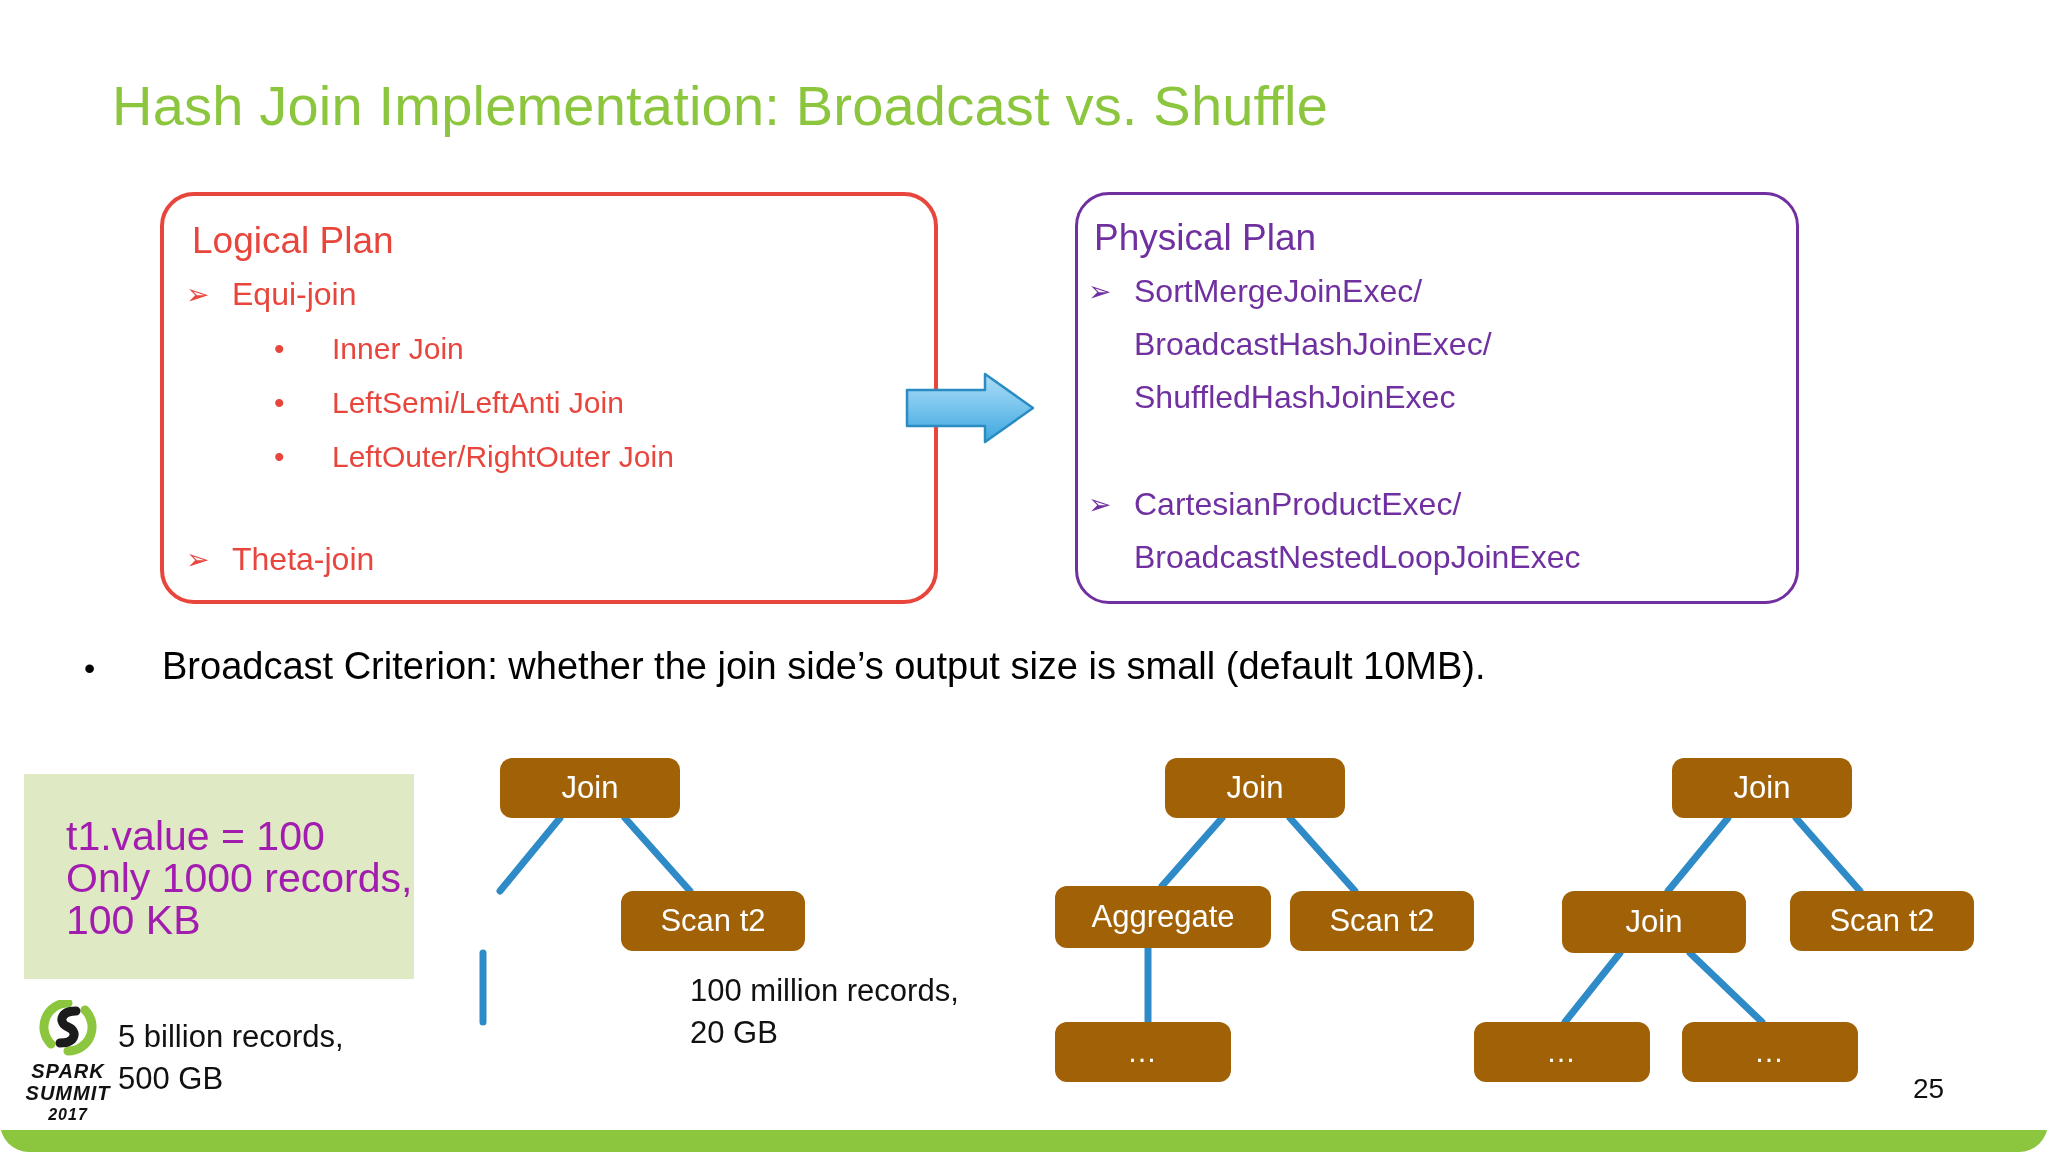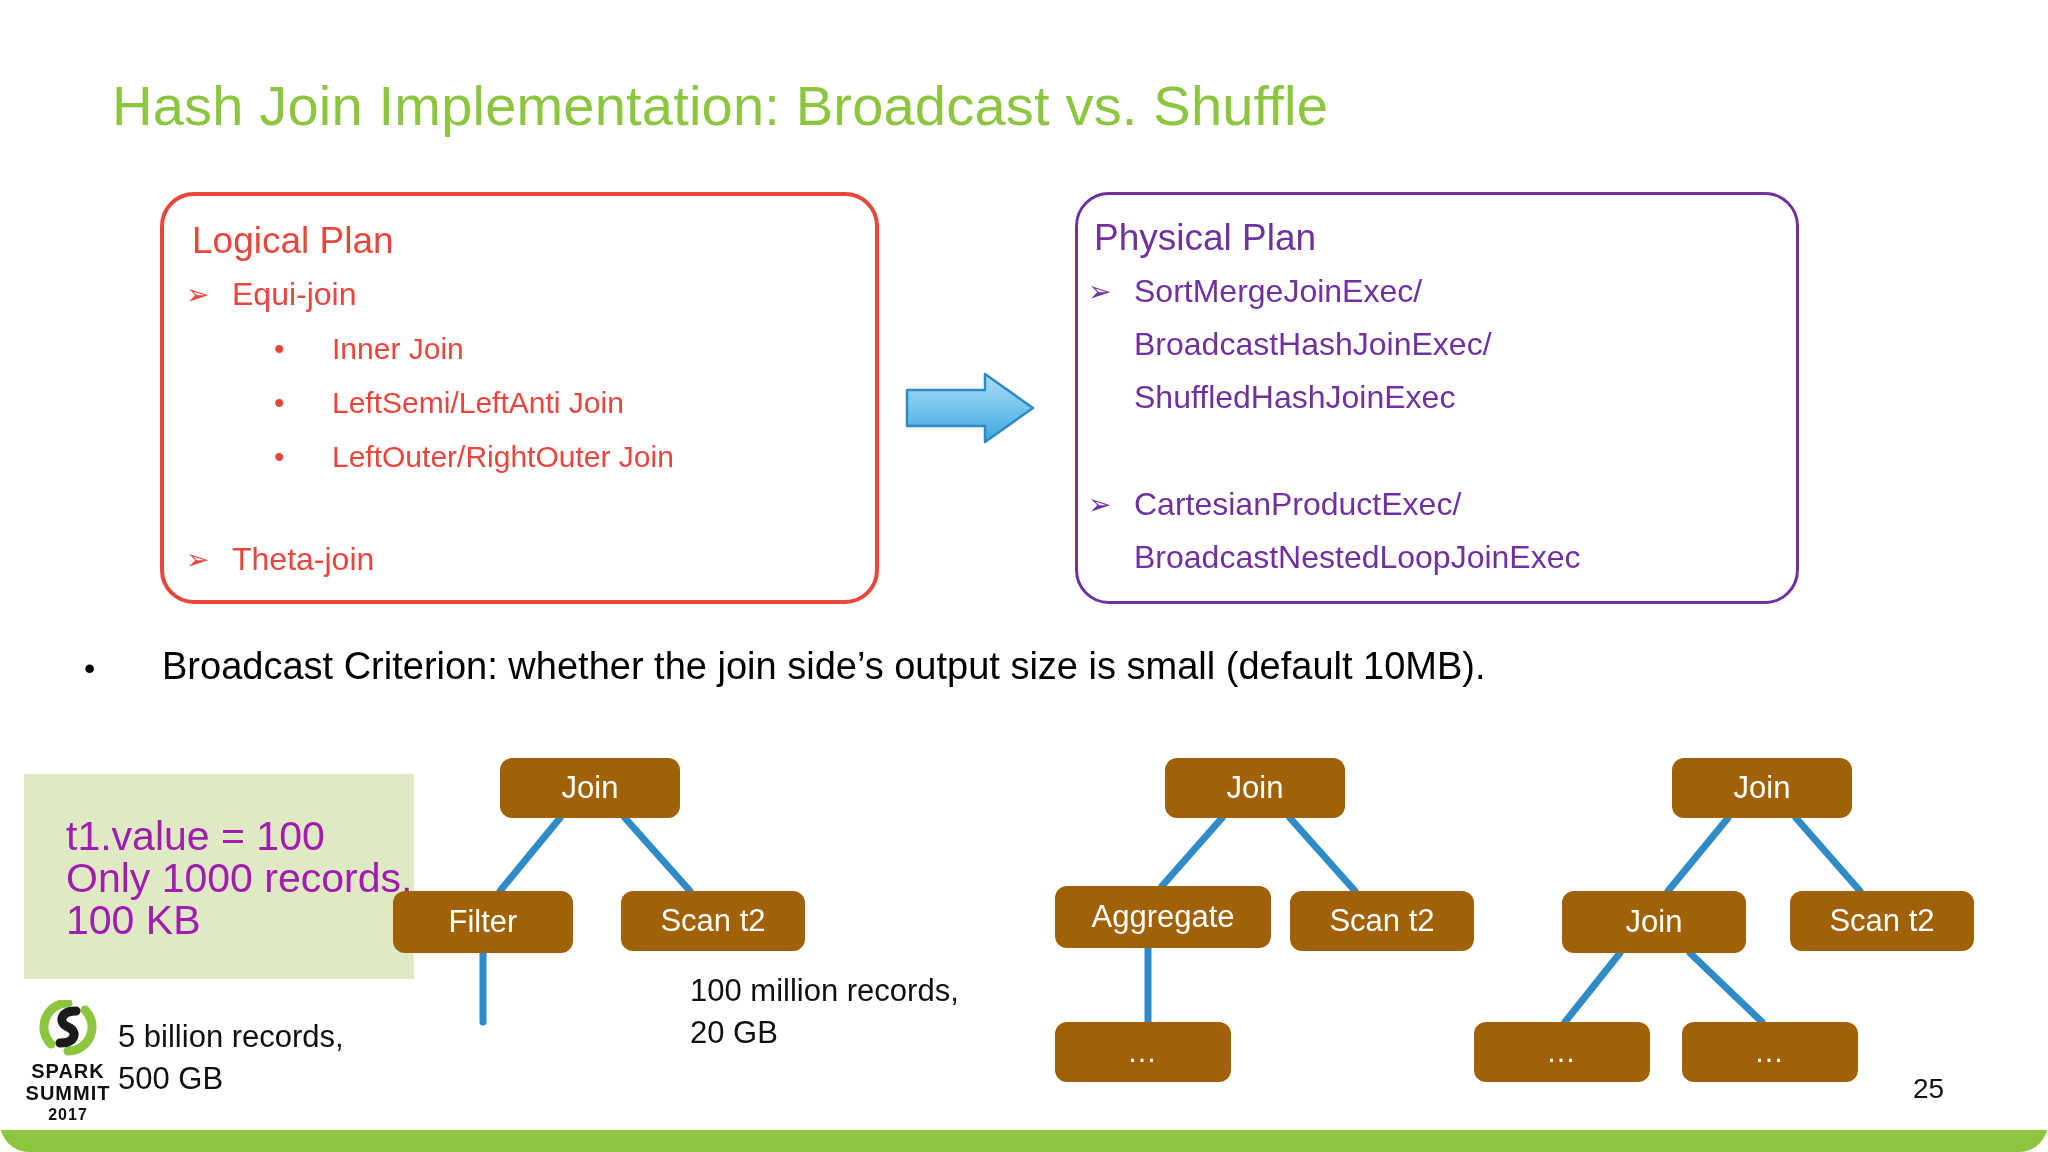--- a/index.html
+++ b/index.html
@@ -34,21 +34,21 @@
   
   .plan-box {
     position: absolute;
     border-radius: 34px;
     box-sizing: border-box;
     background: transparent;
   }
   #logical-plan-box {
     left: 160px;
     top: 192px;
-    width: 719px;
+    width: 778px;
     height: 412px;
     border: 4px solid #E8453C;
   }
   #physical-plan-box {
     left: 1075px;
     top: 192px;
     width: 724px;
     height: 412px;
     border: 3px solid #7030A0;
     padding-left: 10px;
@@ -219,20 +219,21 @@
     height: 132px;
   }
   #spark-logo .logo-word {
     position: absolute;
     left: 0;
     width: 92px;
     text-align: center;
     font-weight: bold;
     color: #111111;
     letter-spacing: 1px;
+    font-style: italic;
   }
   #logo-spark { top: 60px; font-size: 20px; }
   #logo-summit { top: 82px; font-size: 20px; }
   #logo-year { top: 106px; font-size: 16px; color: #8CC63E; letter-spacing: 2px; }
 </style>
 </head>
 <body>
 
 <div id="slide">
 
@@ -323,21 +324,20 @@
       <line x1="1148" y1="948" x2="1148" y2="1022"></line>
 
       <line x1="1728" y1="818" x2="1668" y2="891"></line>
       <line x1="1796" y1="818" x2="1860" y2="891"></line>
       <line x1="1620" y1="953" x2="1565" y2="1022"></line>
       <line x1="1690" y1="953" x2="1762" y2="1022"></line>
     </g>
   </svg>
 
   <div class="tree-node" style="left:500px; top:758px; width:180px; height:60px;">Join</div>
-  <div class="tree-node" style="left:393px; top:891px; width:180px; height:62px;">Filter</div>
   <div class="tree-node" style="left:621px; top:891px; width:184px; height:60px;">Scan t2</div>
 
   <div class="tree-node" style="left:1165px; top:758px; width:180px; height:60px;">Join</div>
   <div class="tree-node" style="left:1055px; top:886px; width:216px; height:62px;">Aggregate</div>
   <div class="tree-node" style="left:1290px; top:891px; width:184px; height:60px;">Scan t2</div>
   <div class="tree-node ellipsis" style="left:1055px; top:1022px; width:176px; height:60px;">…</div>
 
   <div class="tree-node" style="left:1672px; top:758px; width:180px; height:60px;">Join</div>
   <div class="tree-node" style="left:1562px; top:891px; width:184px; height:62px;">Join</div>
   <div class="tree-node" style="left:1790px; top:891px; width:184px; height:60px;">Scan t2</div>

